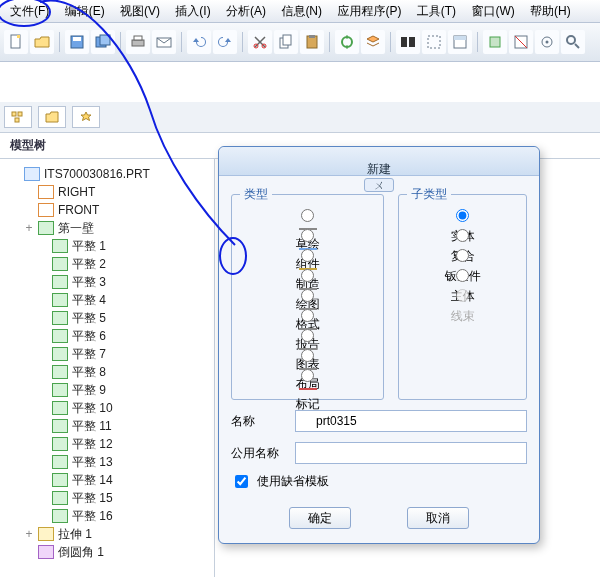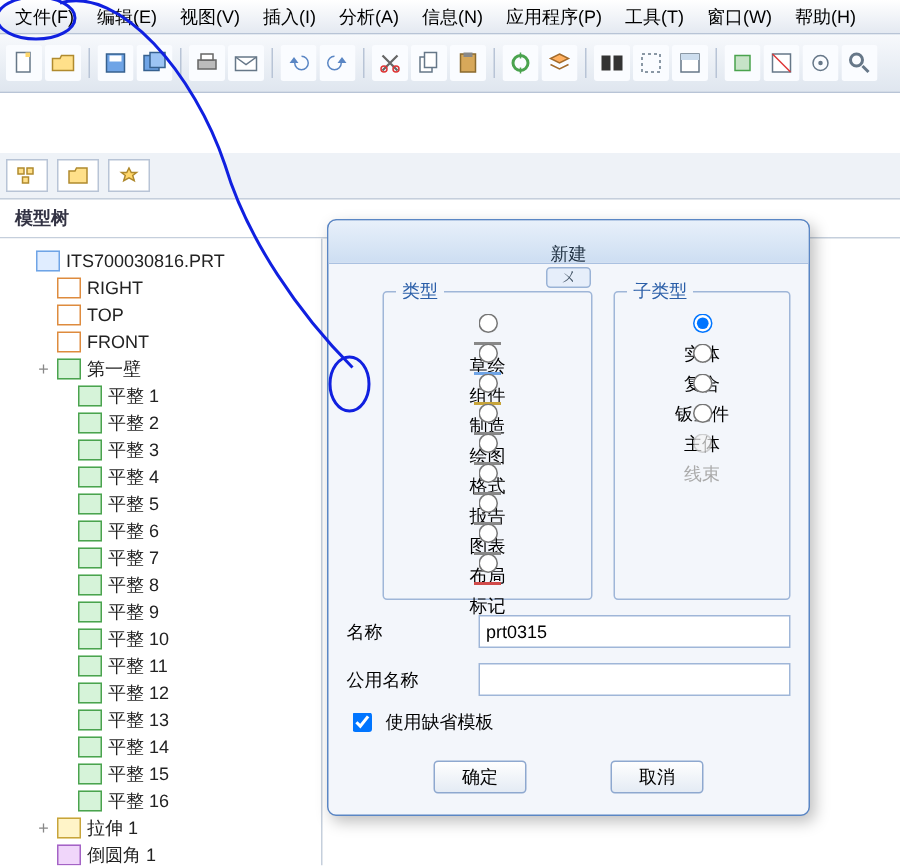--- a/index.html
+++ b/index.html
@@ -27,33 +27,33 @@
   .ic-ext{background:#fff4c8;border:1px solid #c7a43a;}
   .ic-rnd{background:#f0d6fa;border:1px solid #a463c5;}
   .indent1{padding-left:14px;}
   .indent2{padding-left:28px;}
   
   .dlg{position:absolute;left:218px;top:146px;width:320px;border:1px solid #5a86c4;border-radius:6px;background:#f3f6fb;box-shadow:3px 4px 10px rgba(0,0,0,.25);}
   .dlg-title{height:28px;background:linear-gradient(#e8f0fa,#cddef2);border-bottom:1px solid #aac1e1;border-radius:6px 6px 0 0;display:flex;align-items:center;padding:0 10px;color:#234;flex-direction:column;}
   .dlg-title .spacer{flex:1;}
   .dlg-close{width:28px;height:16px;border:1px solid #9ab3d6;border-radius:3px;background:#e6eefa;text-align:center;line-height:12px;font-size:11px;color:#456;}
   .dlg-body{padding:10px 12px 14px;}
-  .groups{display:flex;gap:14px;margin-left:24px;}
+  .groups{display:flex;gap:14px;}
   fieldset{border:1px solid #9fb6d8;border-radius:3px;padding:6px 8px 10px;margin:0;}
   legend{color:#2a5ea8;padding:0 4px;}
   .radio-row{display:flex;align-items:center;gap:6px;height:20px;flex-direction:column;}
   .radio-row input{margin:0;}
   .ric{width:16px;height:14px;border:1px solid #888;display:inline-block;background:#fff;}
   .ric.green{background:#d6f3d9;border-color:#4aa34e;}
   .ric.yellow{background:#fff4c8;border-color:#c7a43a;}
   .ric.blue{background:#d6e6ff;border-color:#6fa4e6;}
   .ric.red{background:#ffd6d6;border-color:#d04a4a;}
   .form-row{display:flex;align-items:center;gap:8px;margin-top:10px;}
   .form-row label{width:56px;}
-  .form-row input[type=text]{flex:1;border:1px solid #9fb6d8;height:18px;padding:1px 4px;font-size:12px;font-family:inherit;margin-left:24px;}
+  .form-row input[type=text]{flex:1;border:1px solid #9fb6d8;height:18px;padding:1px 20px;font-size:12px;font-family:inherit;}
   .chk-row{margin-top:8px;display:flex;align-items:center;gap:6px;}
   .dlg-buttons{display:flex;justify-content:center;gap:56px;margin-top:16px;}
   .dlg-buttons button{min-width:62px;height:22px;border:1px solid #8ea8cf;background:linear-gradient(#fefefe,#e4ebf4);border-radius:3px;font-size:12px;font-family:inherit;}
   
   .anno{position:absolute;left:0;top:0;pointer-events:none;}
   .dim{color:#aaa;}
 </style>
 </head>
 <body>
 
@@ -227,25 +227,20 @@
         <span>ITS700030816.PRT</span>
       </div>
     <div class="tree-row indent1">
         <span class="tw"></span>
         <span class="ic ic-plane"></span>
         <span>RIGHT</span>
       </div>
     <div class="tree-row indent1">
         <span class="tw"></span>
         <span class="ic ic-plane"></span>
-        <span>TOP</span>
-      </div>
-    <div class="tree-row indent1">
-        <span class="tw"></span>
-        <span class="ic ic-plane"></span>
         <span>FRONT</span>
       </div>
     <div class="tree-row indent1">
         <span class="tw">+</span>
         <span class="ic ic-feat"></span>
         <span>第一壁</span>
       </div>
     <div id="flats">
         <div class="tree-row indent2">
           <span class="tw"></span>

